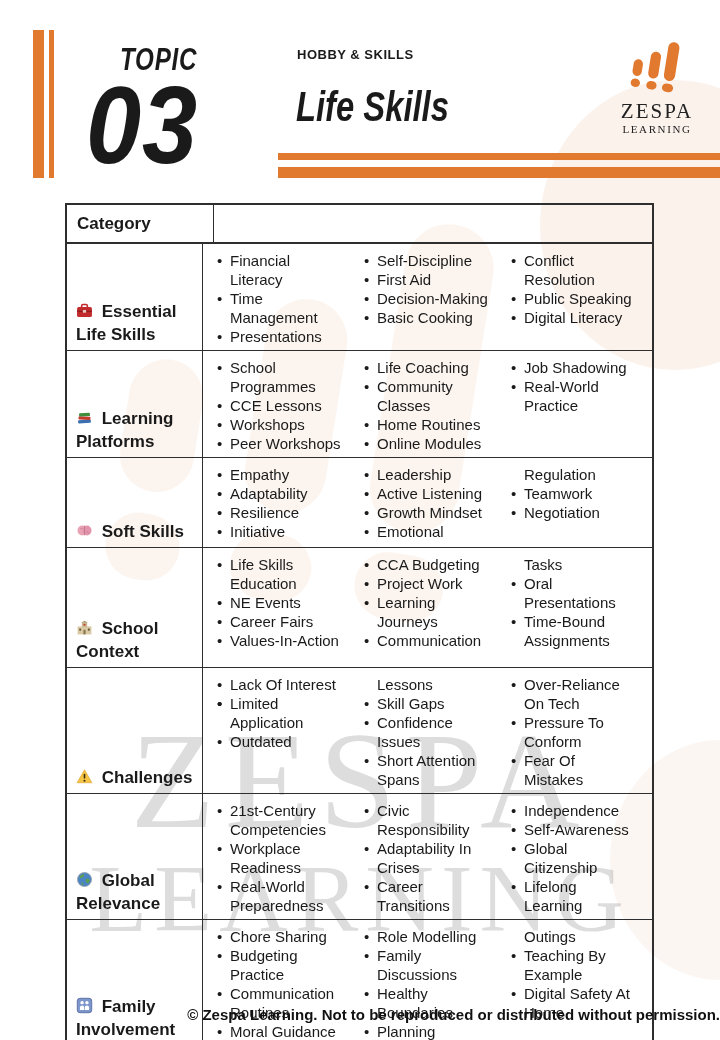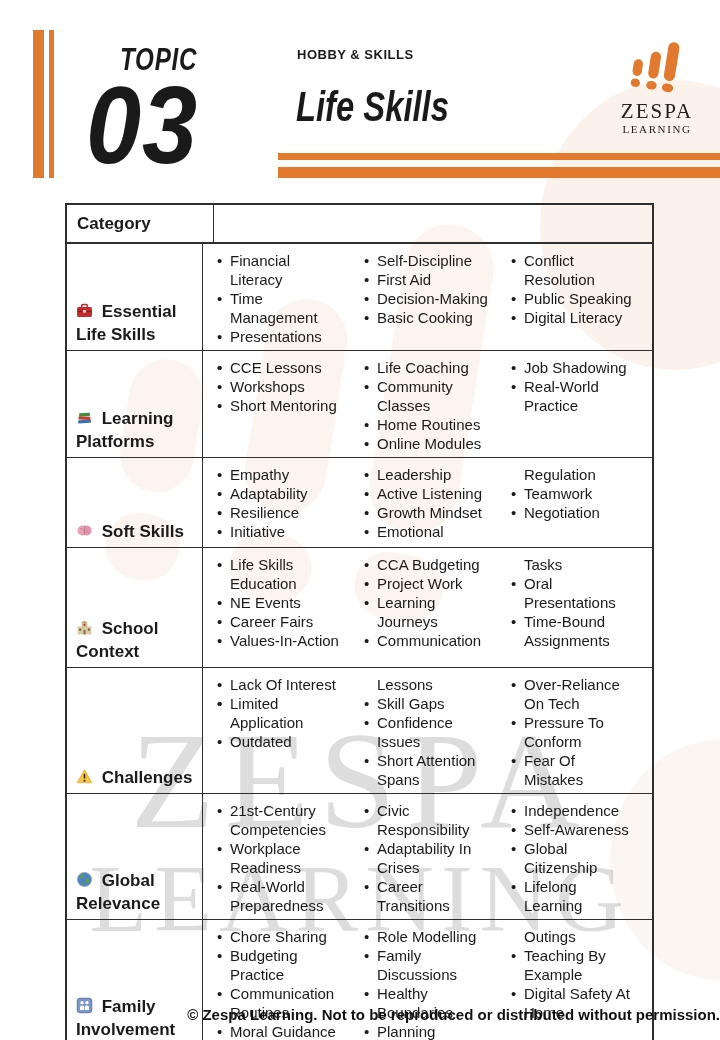--- a/index.html
+++ b/index.html
@@ -164,24 +164,24 @@
         <div class="trow" style="min-height: 100px;">
           <div class="cat-cell">
             <div class="cat-text"><span><svg viewBox="0 0 16 16" width="17" height="17">
                   <rect x="2" y="10.2" width="12" height="3.1" rx=".8" fill="#3A6FB0" transform="rotate(-4 8 11.7)"></rect>
                   <rect x="2.4" y="7" width="11.2" height="3.1" rx=".8" fill="#C43A2F" transform="rotate(3 8 8.5)"></rect>
                   <rect x="2.9" y="3.8" width="10.2" height="3.1" rx=".8" fill="#3E8E3E" transform="rotate(-3 8 5.3)"></rect>
                 </svg></span> Learning Platforms</div>
           </div>
           <div class="vocab-cell">
             <div class="vcol">
-              <div class="vitem"><span class="marker">•</span></div>
+              <div class="vitem"><span class="marker">•</span><span>School Programmes</span></div>
               <div class="vitem"><span class="marker">•</span><span>CCE Lessons</span></div>
               <div class="vitem"><span class="marker">•</span><span>Workshops</span></div>
-              <div class="vitem"><span class="marker">•</span><span>Short Mentoring</span></div>
+              <div class="vitem"><span class="marker">•</span><span>Peer Workshops</span></div>
             </div>
             <div class="vcol">
               <div class="vitem"><span class="marker">•</span><span>Life Coaching</span></div>
               <div class="vitem"><span class="marker">•</span><span>Community Classes</span></div>
               <div class="vitem"><span class="marker">•</span><span>Home Routines</span></div>
               <div class="vitem"><span class="marker">•</span><span>Online Modules</span></div>
             </div>
             <div class="vcol">
               <div class="vitem"><span class="marker">•</span><span>Job Shadowing</span></div>
               <div class="vitem"><span class="marker">•</span><span>Real-World Practice</span></div>

